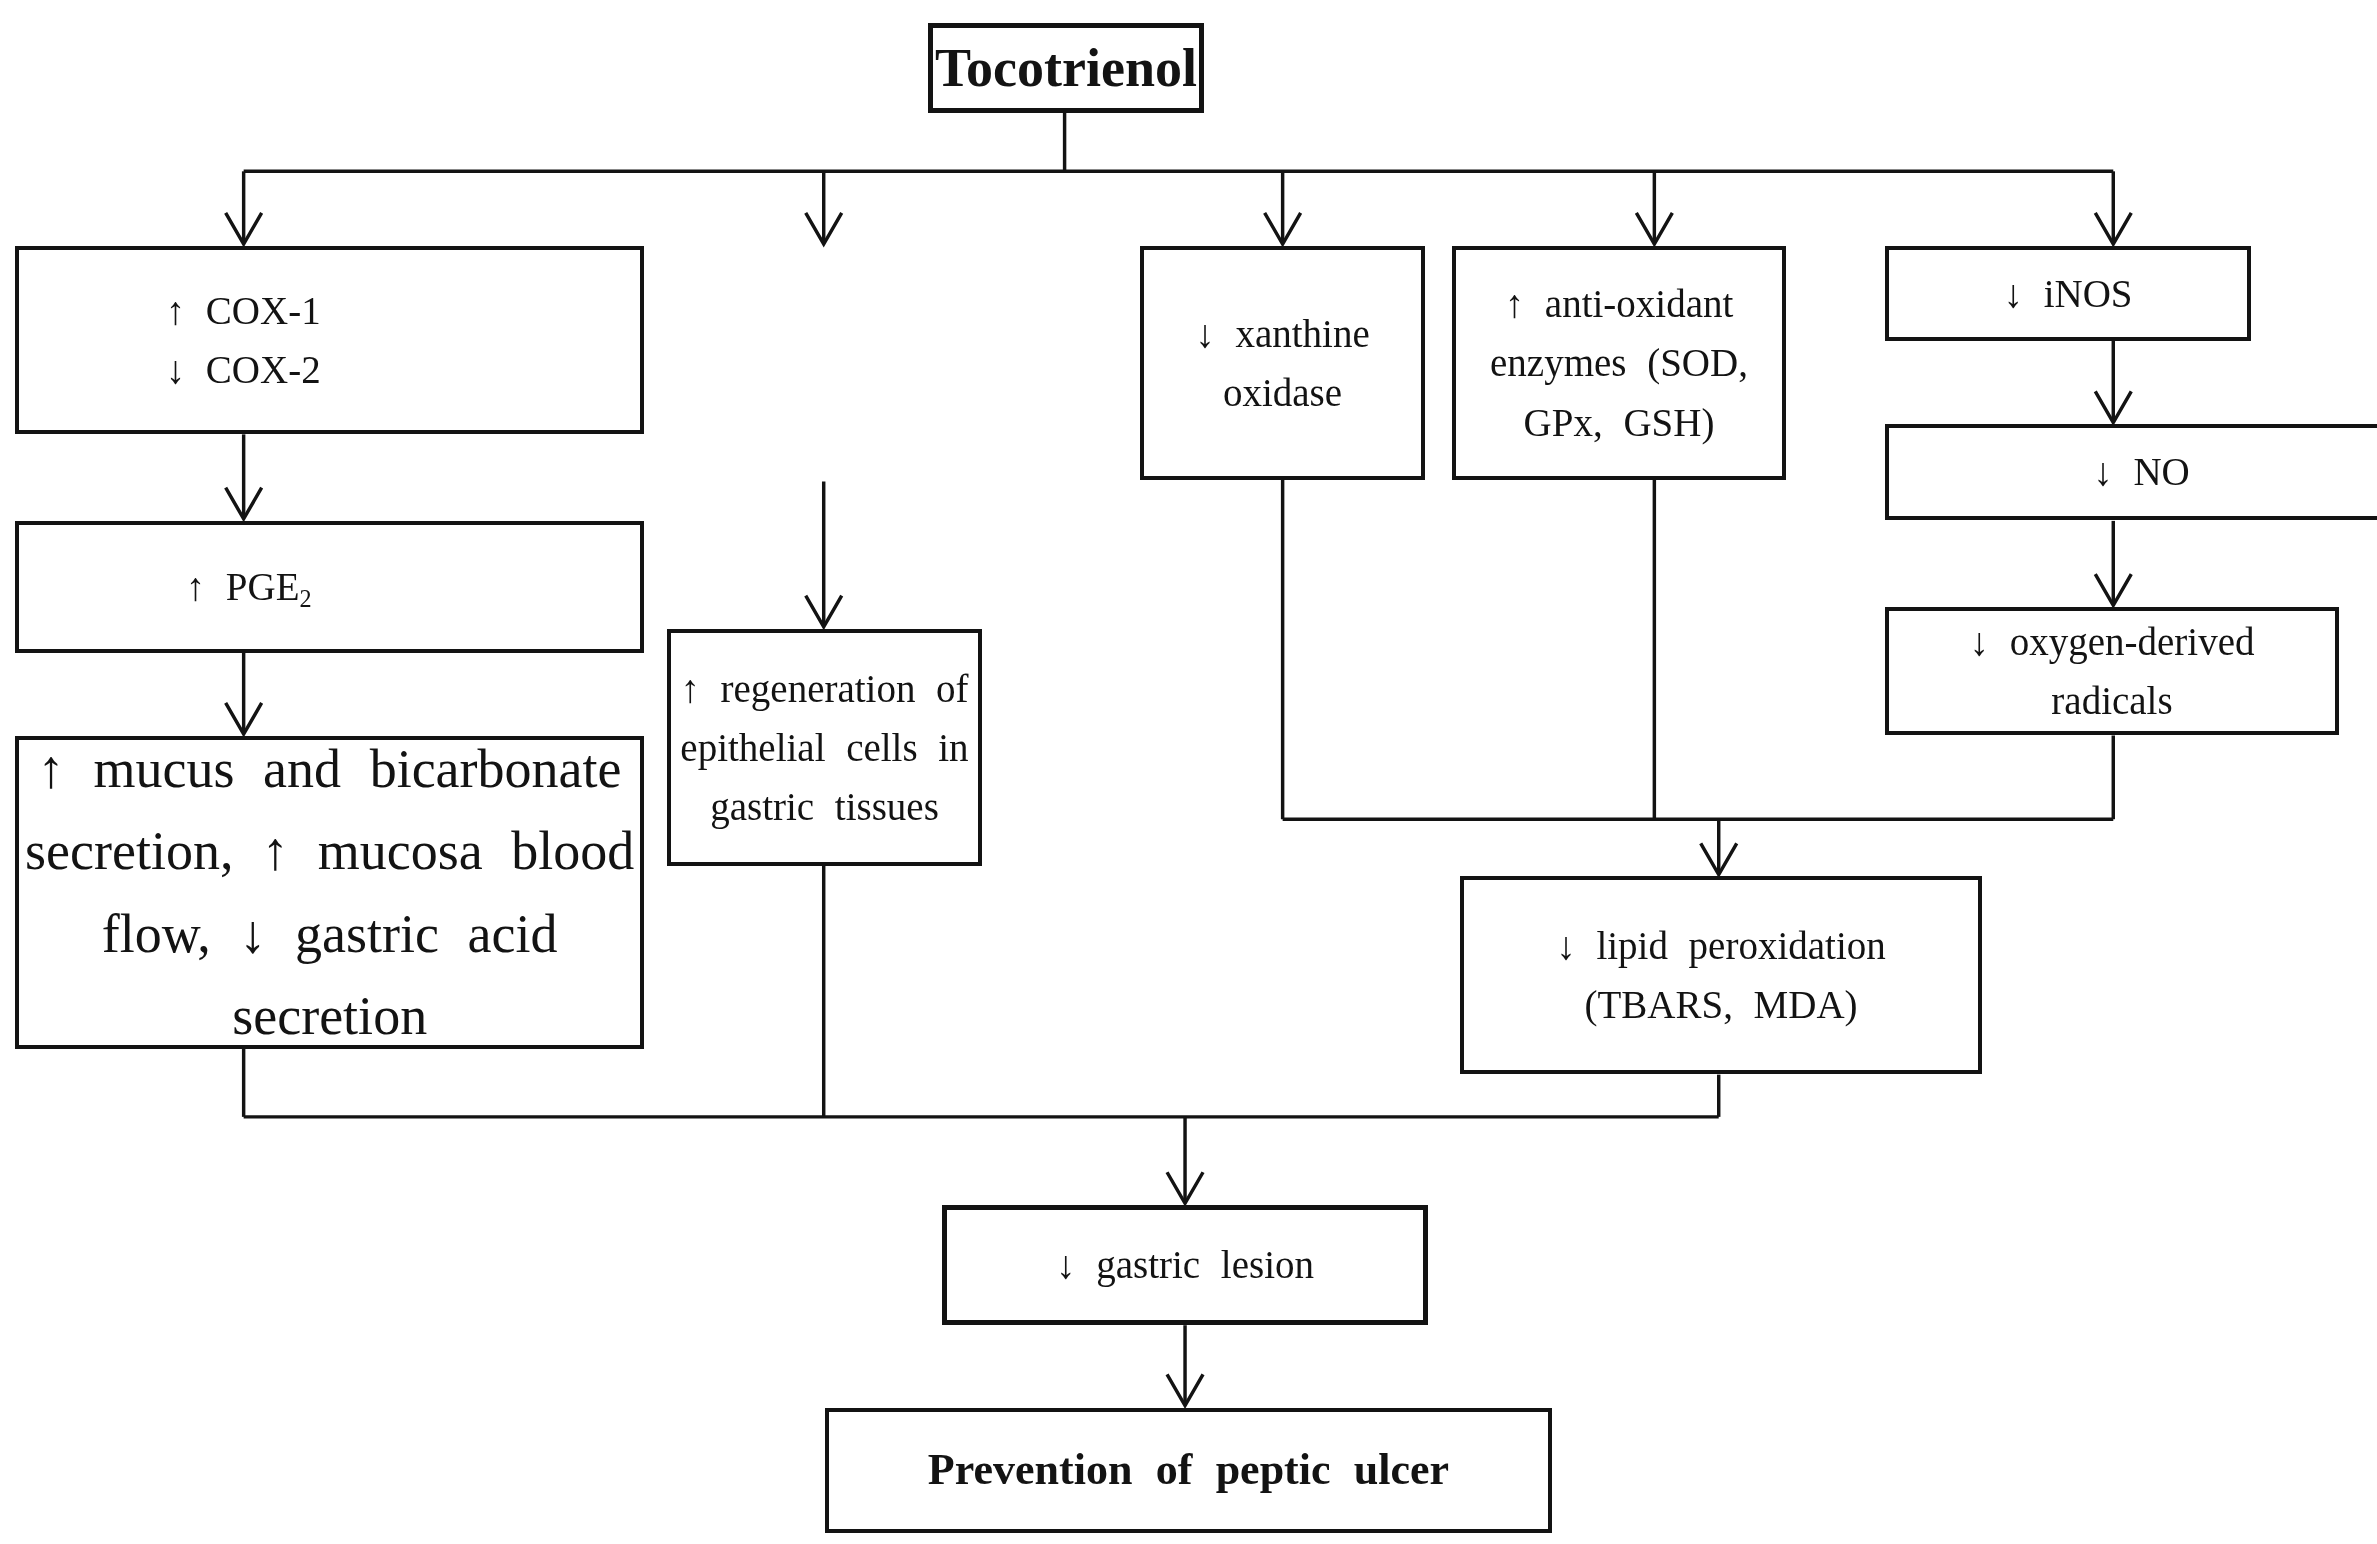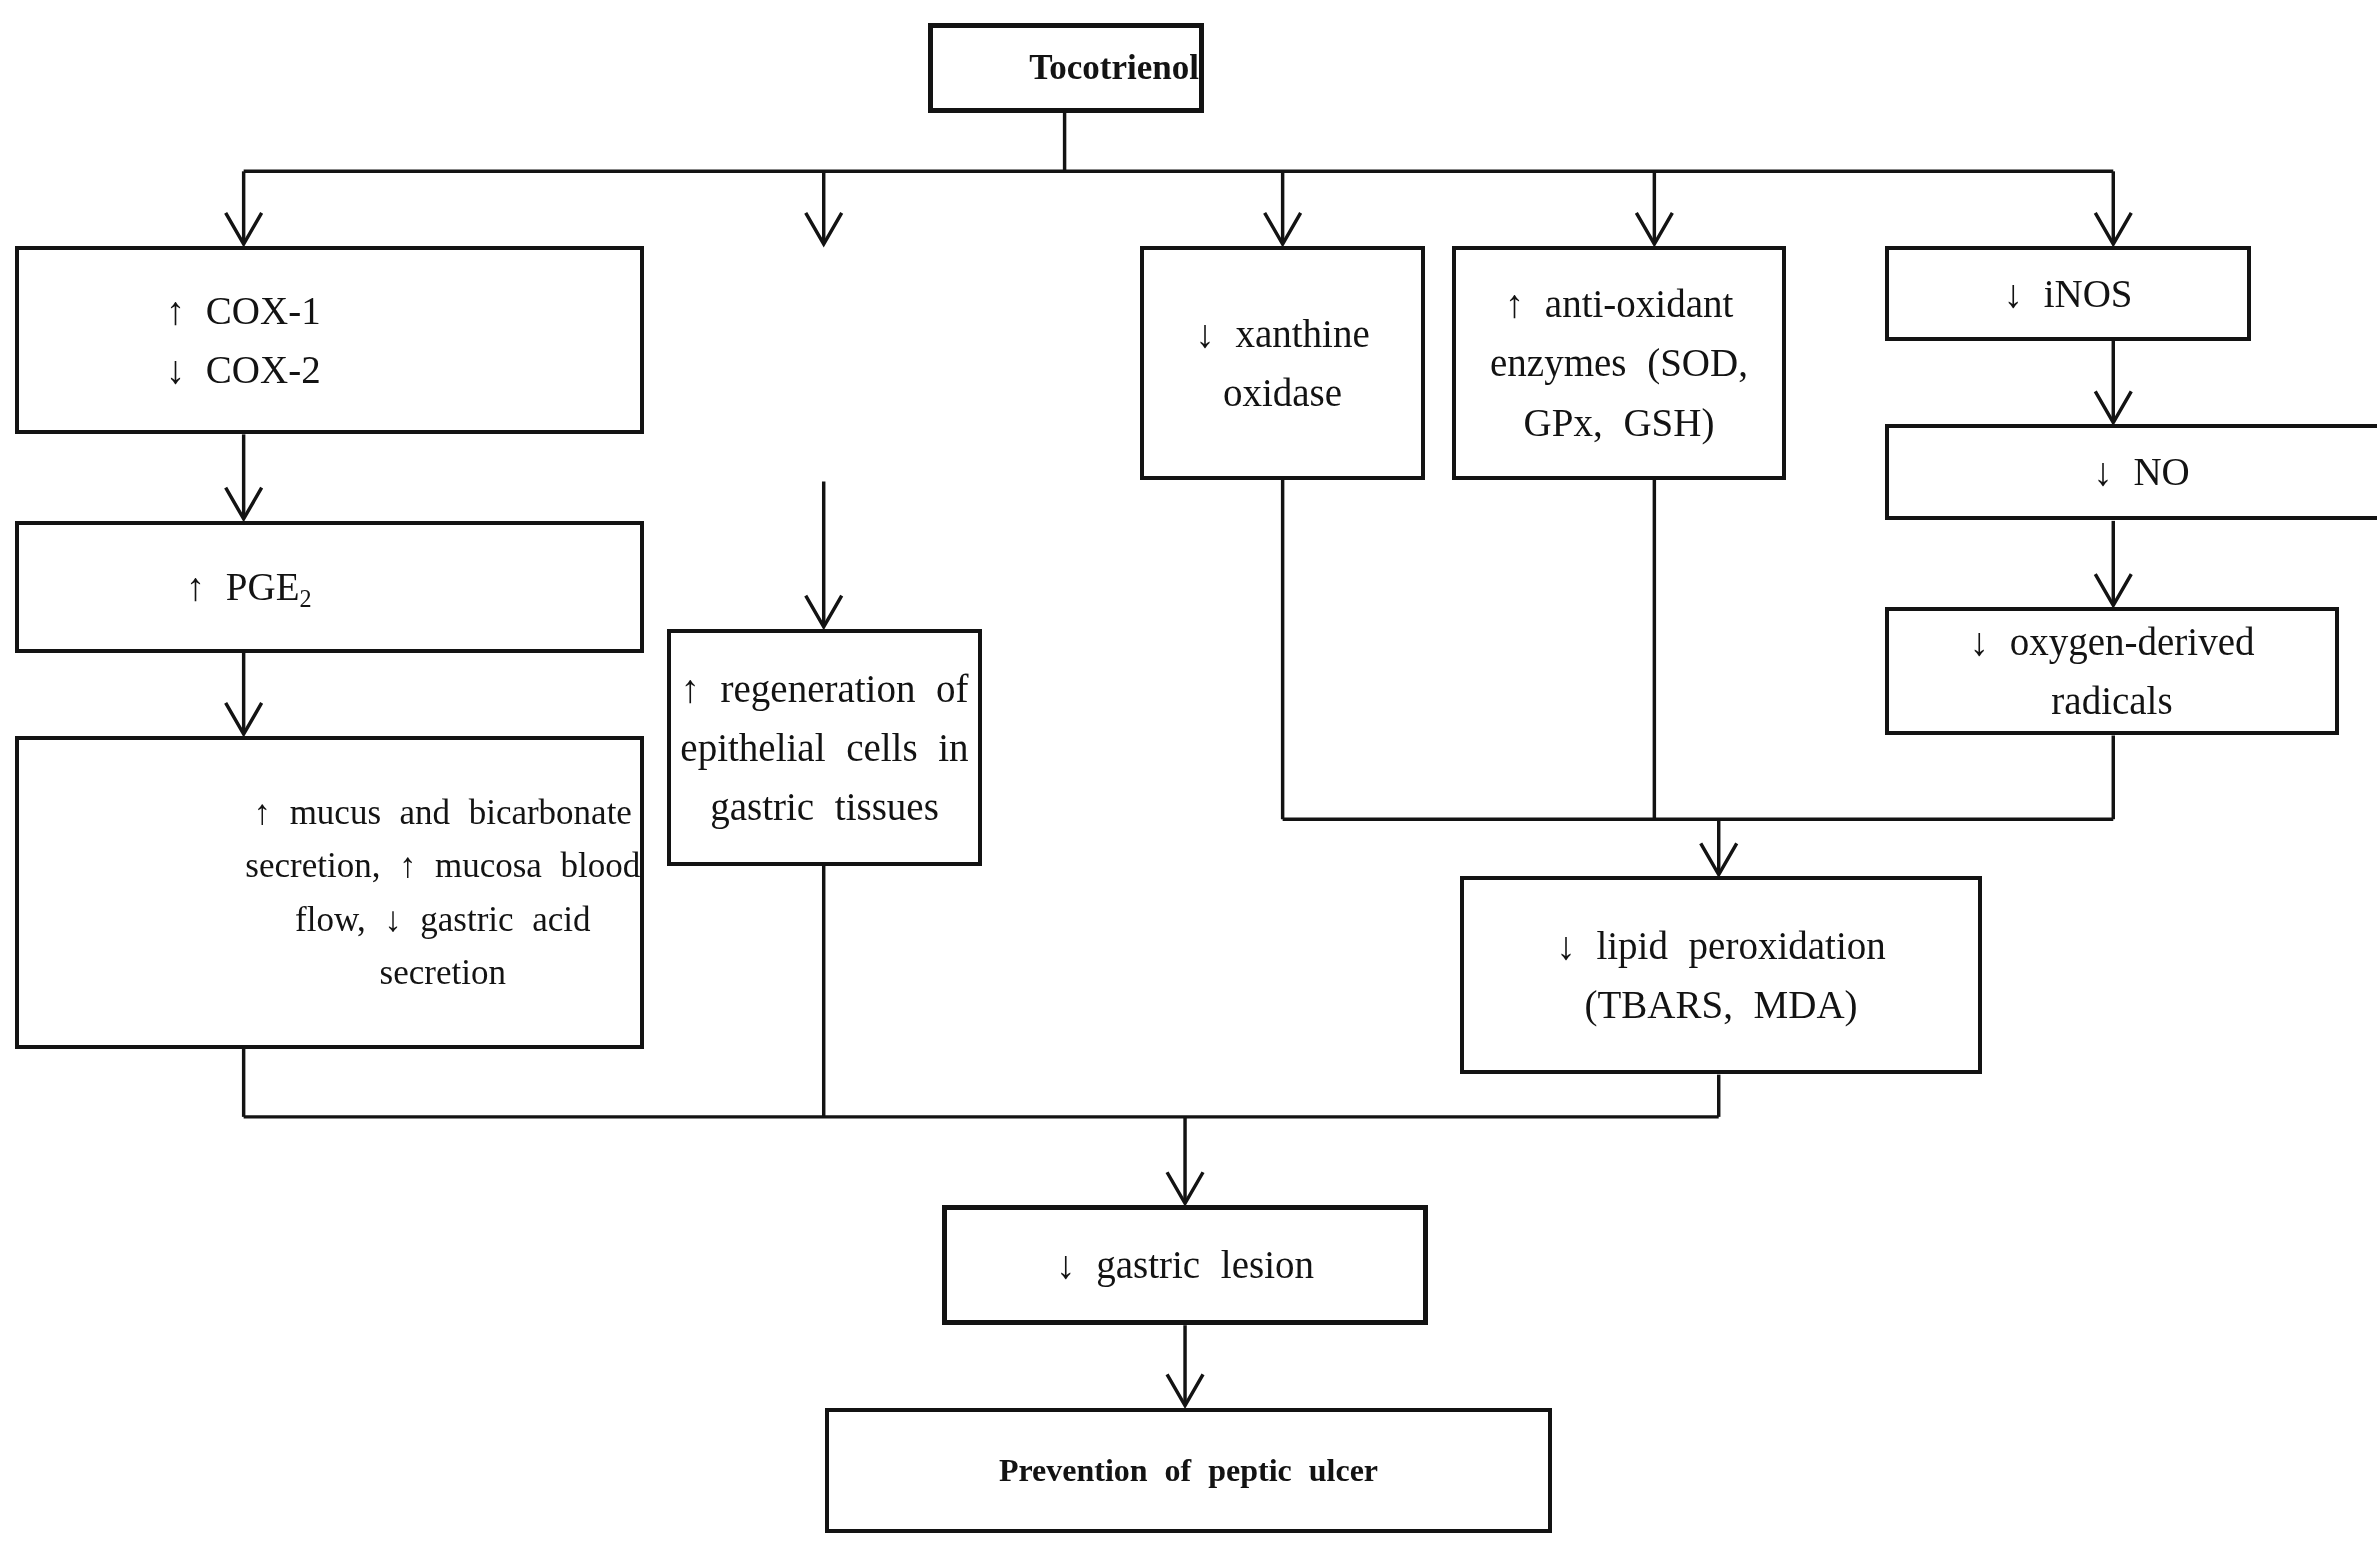--- a/index.html
+++ b/index.html
@@ -39,22 +39,22 @@
   }
   .thick { border-width: 5.5px; }
   .bold  { font-weight: bold; }
   .sub {
     font-size: 0.62em;
     vertical-align: -0.28em;
     line-height: 0;
   }
   
   .axis-left { padding-right: 173px; }
-  .fs60 { font-size: 35px; justify-content: flex-end; }
-  .fs64 { font-size: 32px; text-align: right; }
+  .fs60 { font-size: 54px; }
+  .fs64 { font-size: 44px; text-align: right; }
 </style>
 </head>
 <body>
 
 <div class="canvas">
 
   <svg class="wires" width="2377" height="1545" viewBox="0 0 3434 2231">
     <g stroke="#131313" stroke-width="5" fill="none">
 
       <path d="M1538 160 V247"></path>

